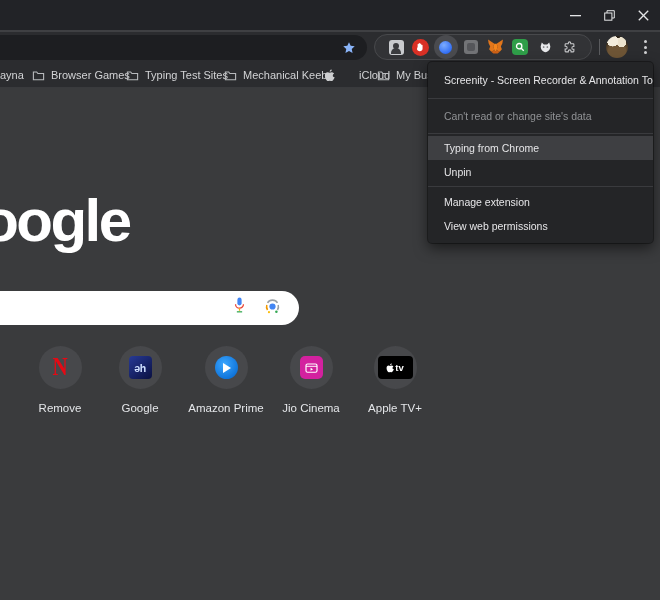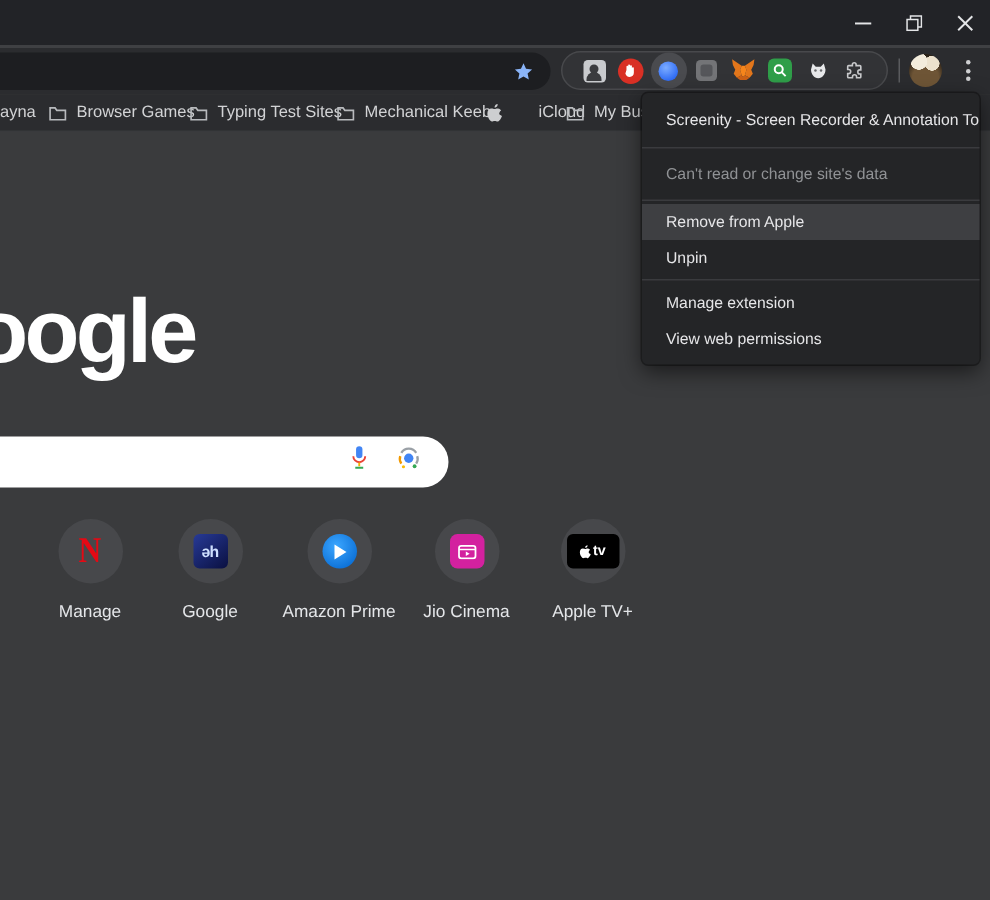--- a/index.html
+++ b/index.html
@@ -212,21 +212,21 @@
         <circle cx="7" cy="20" r="1.5" fill="#fbbc04"></circle>
       </svg>
     </span>
   </div>
 
   <div class="shortcuts">
     <div class="tile" style="left:18px;">
       <div class="tile-circle">
         <span class="ic-netflix">N</span>
       </div>
-      <div class="tile-label">Manage</div>
+      <div class="tile-label">Remove</div>
     </div>
     <div class="tile" style="left:98px;text-align:center;">
       <div class="tile-circle">
         <span class="ic-hotstar">ǝh</span>
       </div>
       <div class="tile-label">Google</div>
     </div>
     <div class="tile" style="left:184px;">
       <div class="tile-circle">
         <span class="ic-prime">
@@ -260,21 +260,21 @@
       <div class="tile-label">Apple TV+</div>
     </div>
   </div>
 
   <div class="menu">
     <div class="menu-header">Screenity - Screen Recorder &amp; Annotation Tool</div>
     <div class="menu-div"></div>
     <div class="menu-status">Can't read or change site's data</div>
     <div class="menu-div"></div>
     <div class="menu-sec">
-      <div class="menu-item hl">Remove from Apple</div>
+      <div class="menu-item hl">Typing from Chrome</div>
       <div class="menu-item">Unpin</div>
     </div>
     <div class="menu-div"></div>
     <div class="menu-sec" style="padding:3px 0 5px;">
       <div class="menu-item">Manage extension</div>
       <div class="menu-item">View web permissions</div>
     </div>
   </div>
 
 </div>

